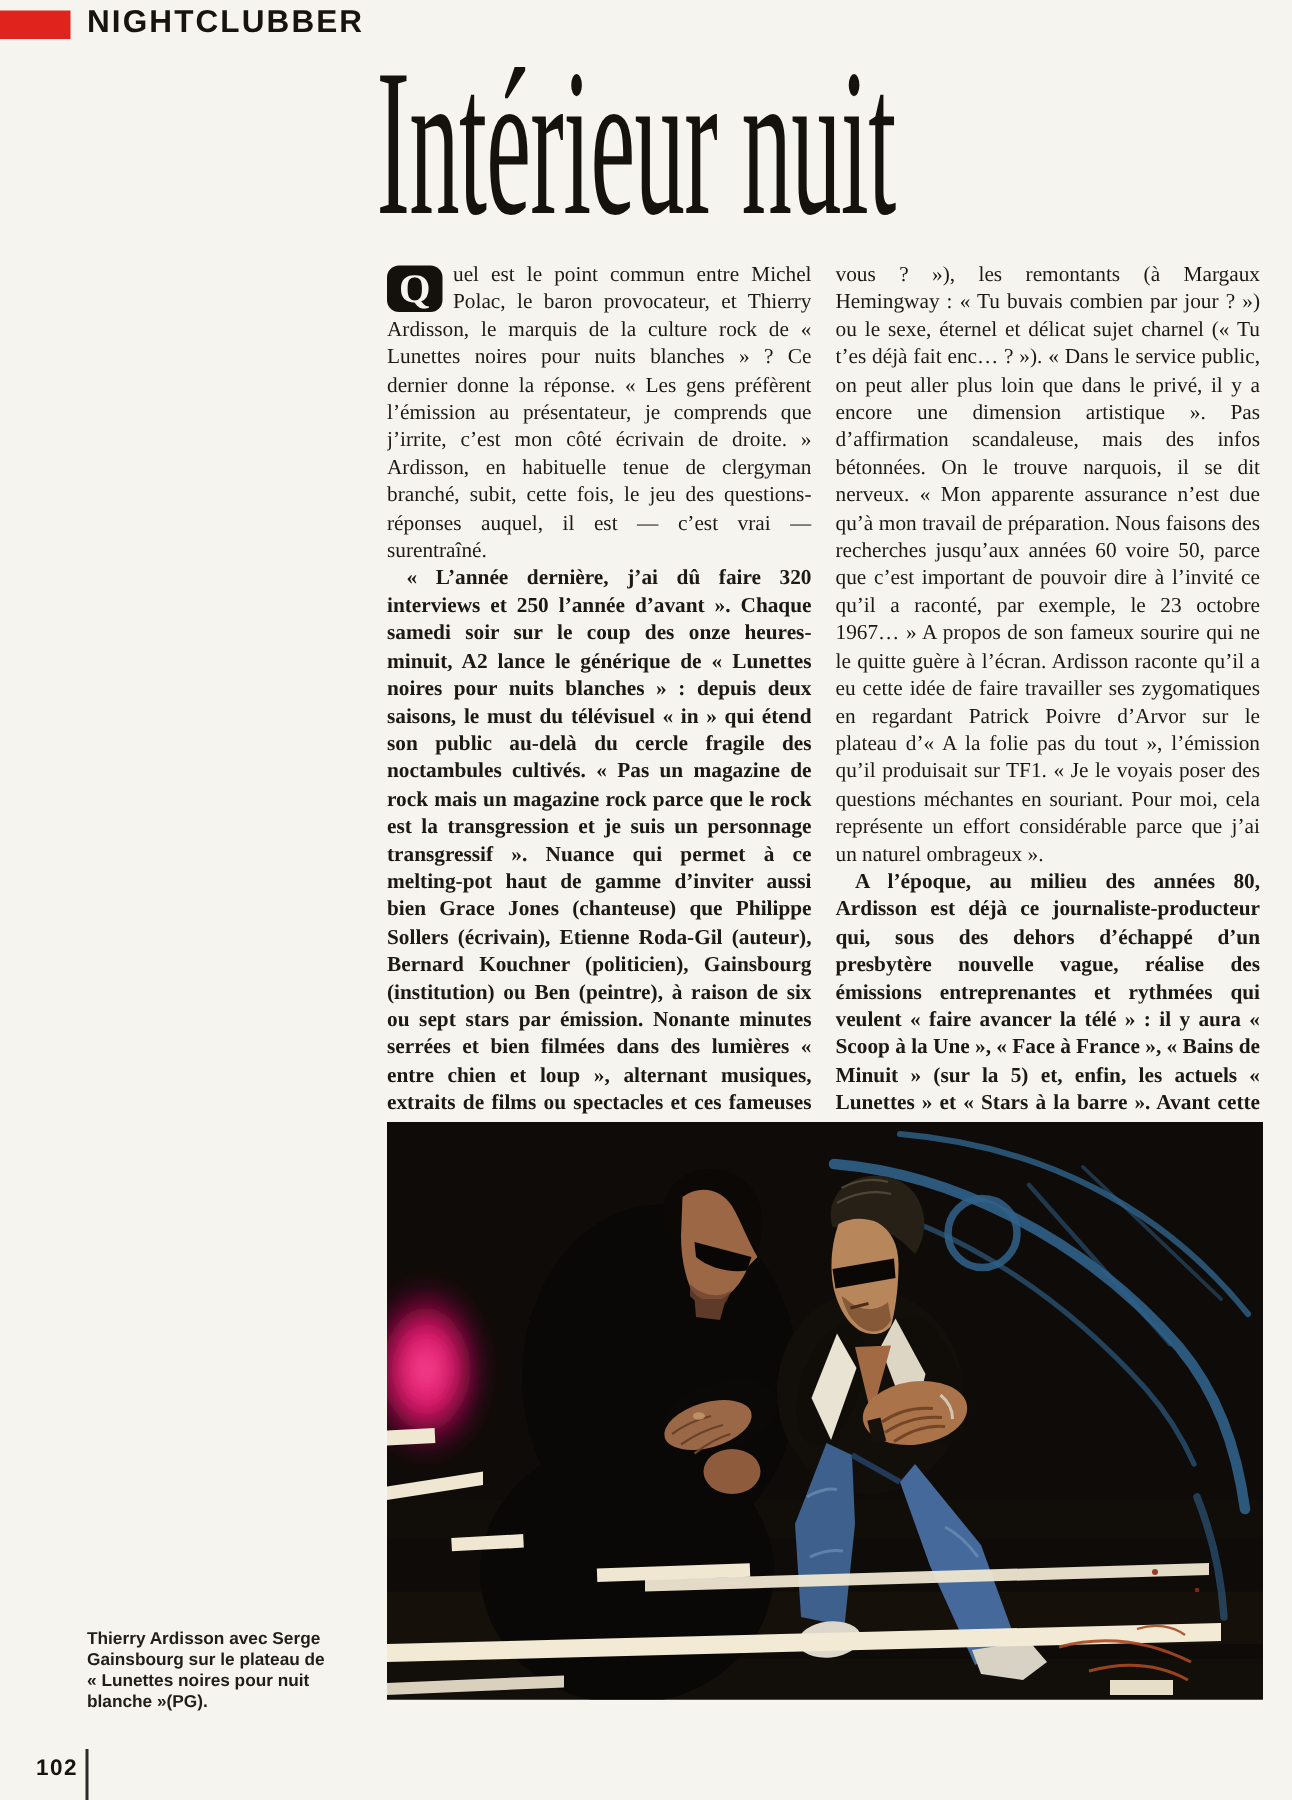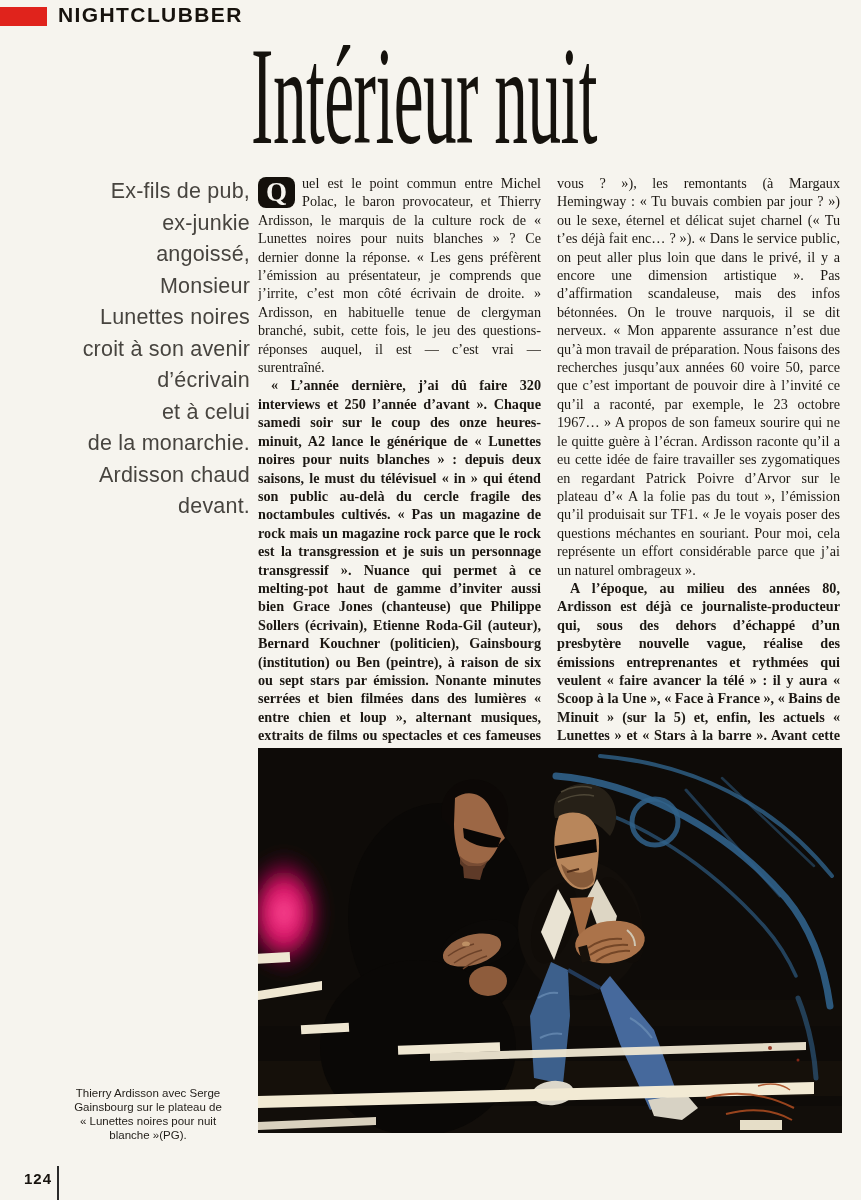--- a/index.html
+++ b/index.html
@@ -41,52 +41,41 @@
     font-family:"Liberation Serif", serif; font-weight:700;
     font-size:27px; line-height:30px; text-align:center; text-indent:0;
   }
   .photo {
     position:absolute; left:258px; top:748px; width:584px; height:385px;
     background:#0e0b08;
   }
   .photo svg { display:block; width:100%; height:100%; }
   .caption {
     position:absolute; left:58px; top:1086px; width:180px;
-    text-align:center; font-weight:400; font-size:11.5px; line-height:14px;
+    text-align:left; font-weight:700; font-size:11.5px; line-height:14px;
     color:#211d18; white-space:pre-line;
   }
   .pagenum {
     position:absolute; left:24px; top:1170px;
     font-size:15px; font-weight:700; letter-spacing:1px; color:#17130e;
   }
   .pagenum-rule {
     position:absolute; left:57px; top:1166px; width:2px; height:34px; background:#2a2a2a;
   }
 </style>
 </head>
 <body>
 
 <div class="page">
 
   <span class="kicker-swatch"></span>
   <h2 class="kicker">NIGHTCLUBBER</h2>
 
   <h1 class="title">Intérieur nuit</h1>
 
-  <aside class="standfirst">Ex-fils de pub,
-ex-junkie
-angoissé,
-Monsieur
-Lunettes noires
-croit à son avenir
-d’écrivain
-et à celui
-de la monarchie.
-Ardisson chaud
-devant.</aside>
 
   <section class="columns">
     <div class="col" id="col1">
         <p><span class="dropcap">Q</span>uel est le point commun entre Michel Polac, le baron provocateur, et Thierry Ardisson, le marquis de la culture rock de « Lunettes noires pour nuits blanches » ? Ce dernier donne la réponse. « Les gens préfèrent l’émission au présentateur, je comprends que j’irrite, c’est mon côté écrivain de droite. » Ardisson, en habituelle tenue de clergyman branché, subit, cette fois, le jeu des questions-réponses auquel, il est — c’est vrai — surentraîné.</p>
         <p>« L’année dernière, j’ai dû faire 320 interviews et 250 l’année d’avant ». Chaque samedi soir sur le coup des onze heures-minuit, A2 lance le générique de « Lunettes noires pour nuits blanches » : depuis deux saisons, le must du télévisuel « in » qui étend son public au-delà du cercle fragile des noctambules cultivés. « Pas un magazine de rock mais un magazine rock parce que le rock est la transgression et je suis un personnage transgressif ». Nuance qui permet à ce melting-pot haut de gamme d’inviter aussi bien Grace Jones (chanteuse) que Philippe Sollers (écrivain), Etienne Roda-Gil (auteur), Bernard Kouchner (politicien), Gainsbourg (institution) ou Ben (peintre), à raison de six ou sept stars par émission. Nonante minutes serrées et bien filmées dans des lumières « entre chien et loup », alternant musiques, extraits de films ou spectacles et ces fameuses interviews qui évitent l’habituel écueil promotionnel.</p>
         <p>Ardisson présentateur et coproducteur y a construit sa rude réputation avec des questions sur l’argent (« Combien gagnez-</p>
       </div>
     <div class="col" id="col2">
         <p>vous ? »), les remontants (à Margaux Hemingway : « Tu buvais combien par jour ? ») ou le sexe, éternel et délicat sujet charnel (« Tu t’es déjà fait enc… ? »). « Dans le service public, on peut aller plus loin que dans le privé, il y a encore une dimension artistique ». Pas d’affirmation scandaleuse, mais des infos bétonnées. On le trouve narquois, il se dit nerveux. « Mon apparente assurance n’est due qu’à mon travail de préparation. Nous faisons des recherches jusqu’aux années 60 voire 50, parce que c’est important de pouvoir dire à l’invité ce qu’il a raconté, par exemple, le 23 octobre 1967… » A propos de son fameux sourire qui ne le quitte guère à l’écran. Ardisson raconte qu’il a eu cette idée de faire travailler ses zygomatiques en regardant Patrick Poivre d’Arvor sur le plateau d’« A la folie pas du tout », l’émission qu’il produisait sur TF1. « Je le voyais poser des questions méchantes en souriant. Pour moi, cela représente un effort considérable parce que j’ai un naturel ombrageux ».</p>
         <p>A l’époque, au milieu des années 80, Ardisson est déjà ce journaliste-producteur qui, sous des dehors d’échappé d’un presbytère nouvelle vague, réalise des émissions entreprenantes et rythmées qui veulent « faire avancer la télé » : il y aura « Scoop à la Une », « Face à France », « Bains de Minuit » (sur la 5) et, enfin, les actuels « Lunettes » et « Stars à la barre ». Avant cette ascension cathodique, il avait été viré de son poste de directeur-adjoint chez Hachette-Filipacchi après avoir englouti beaucoup de travail, d’argent et de procès</p>
@@ -185,16 +174,16 @@
         <circle cx="540" cy="312" r="1.5" fill="#8f2b18" stroke="none"></circle>
       </g>
     </svg>
   </figure>
 
   <p class="caption">Thierry Ardisson avec Serge
 Gainsbourg sur le plateau de
 « Lunettes noires pour nuit
 blanche »(PG).</p>
 
-  <span class="pagenum">124</span>
+  <span class="pagenum">102</span>
   <span class="pagenum-rule"></span>
 
 </div>
 
 </body></html>

